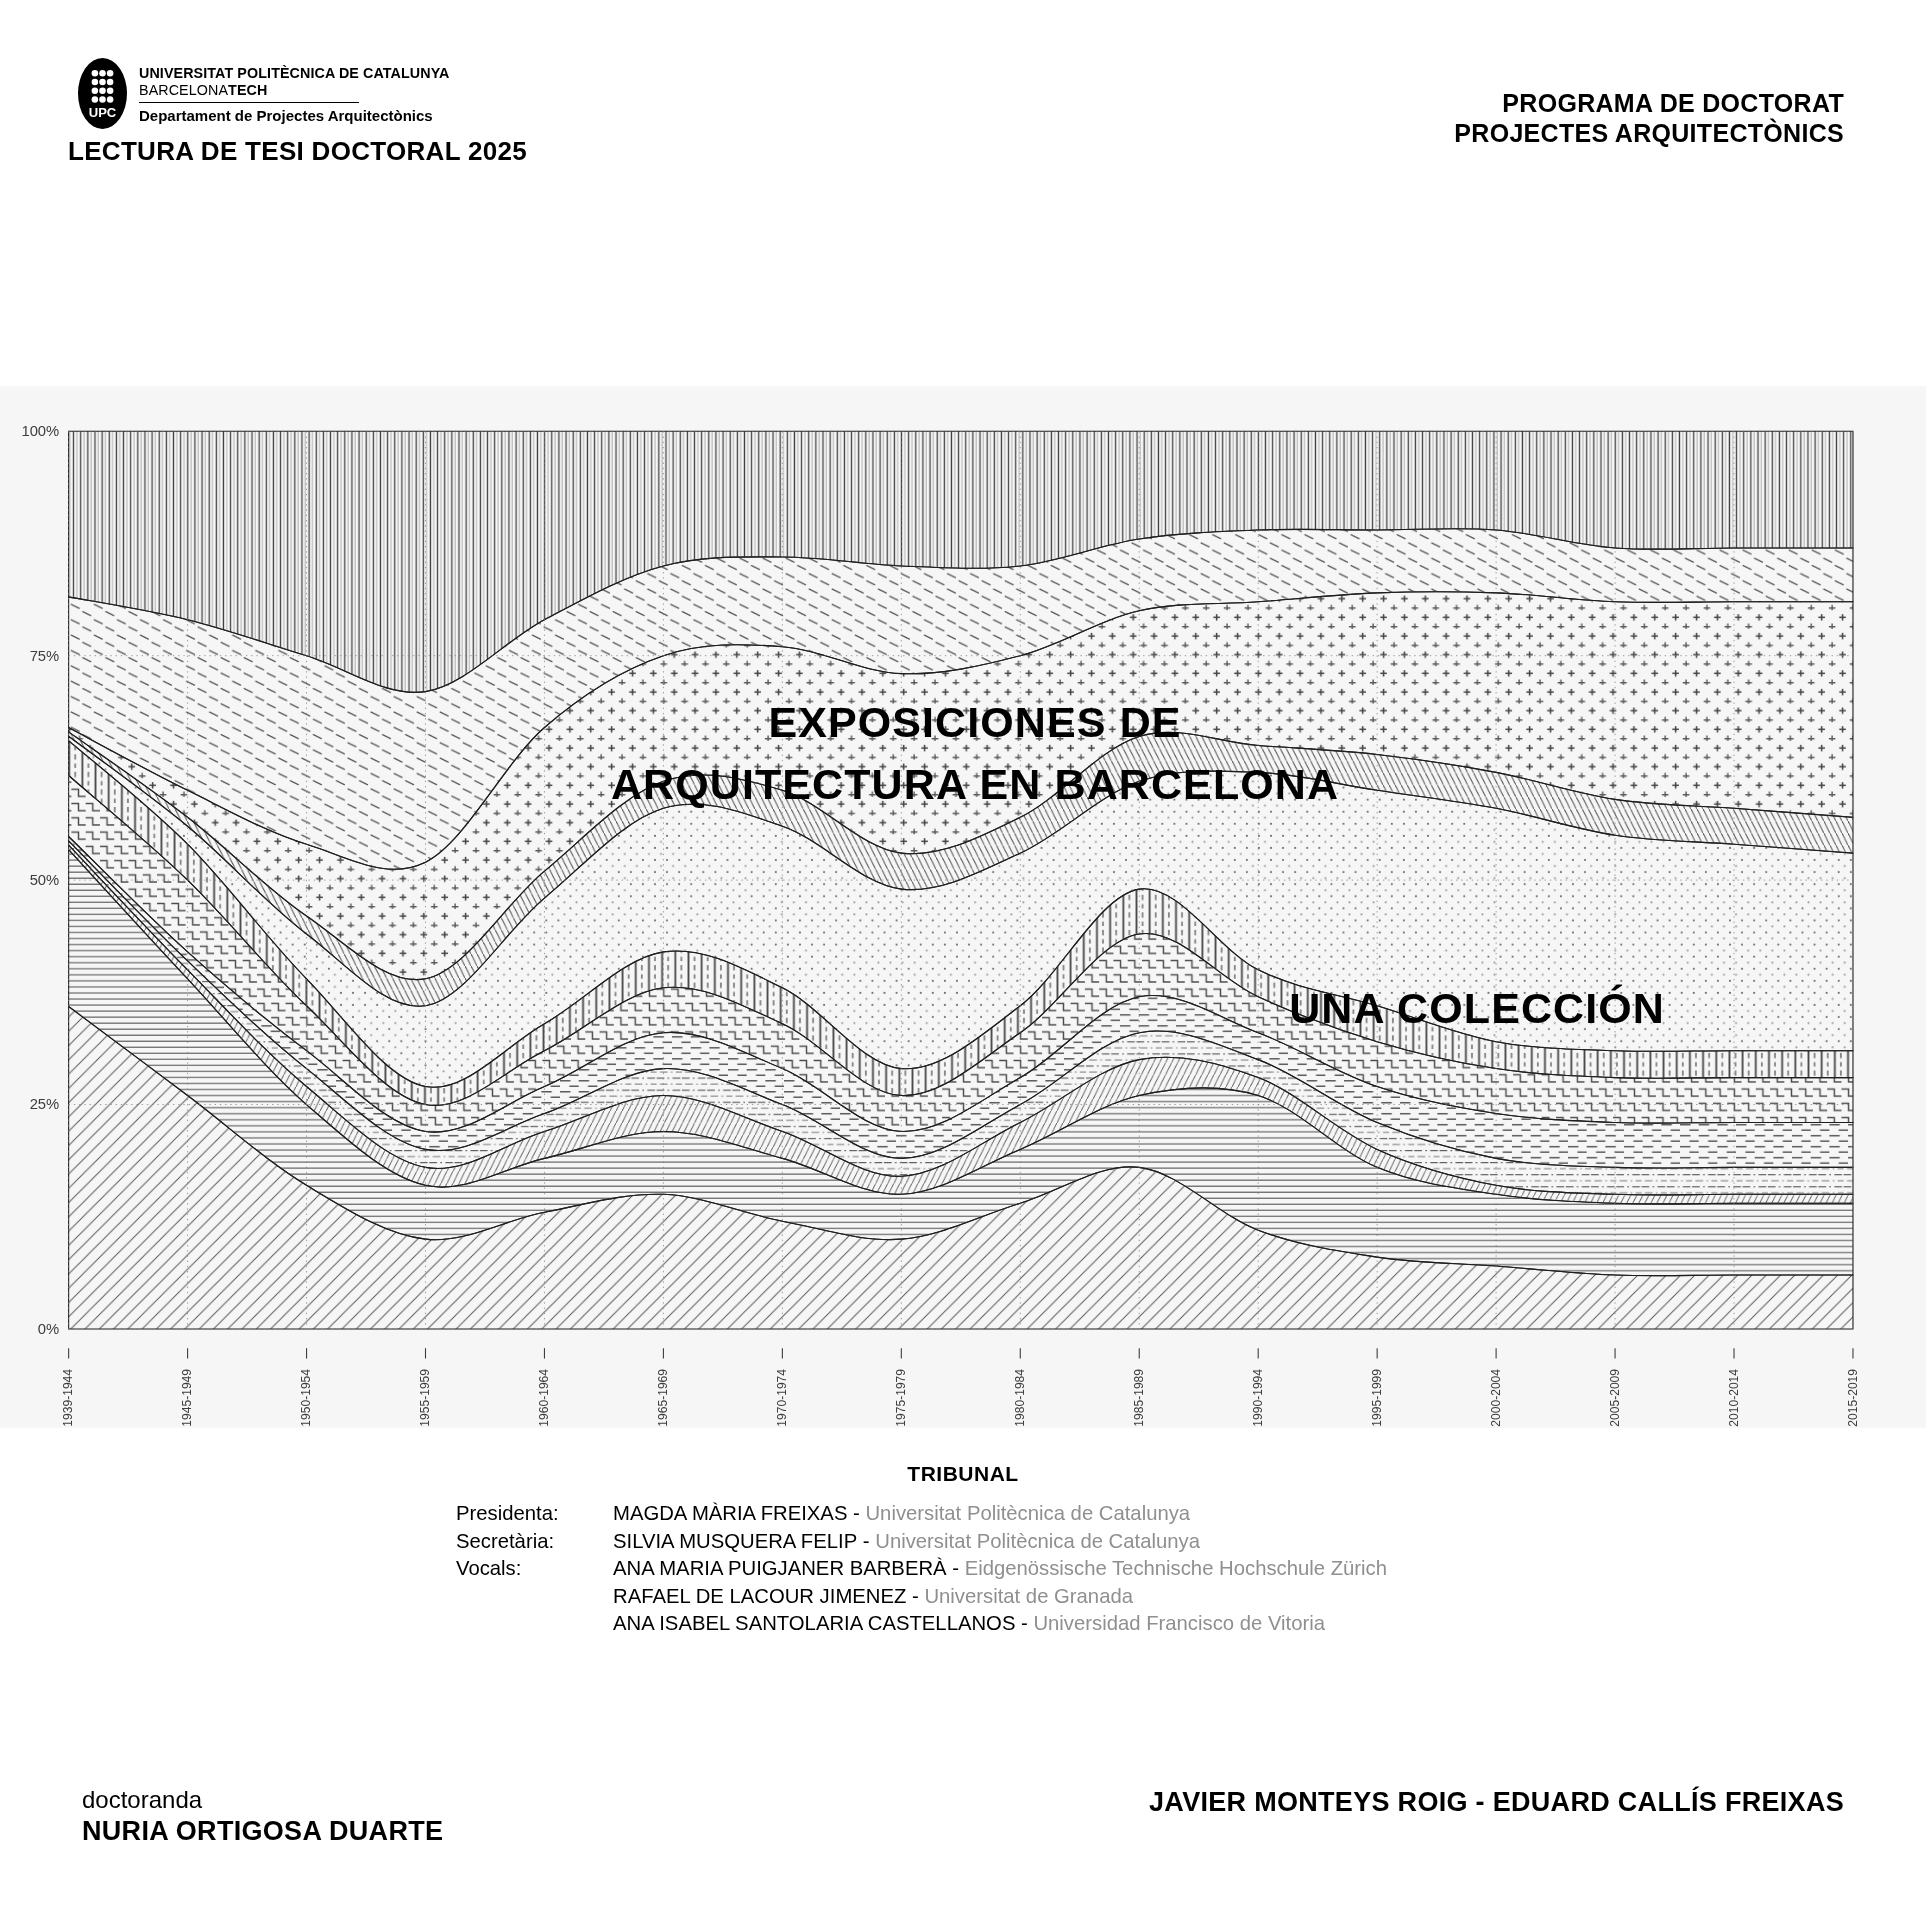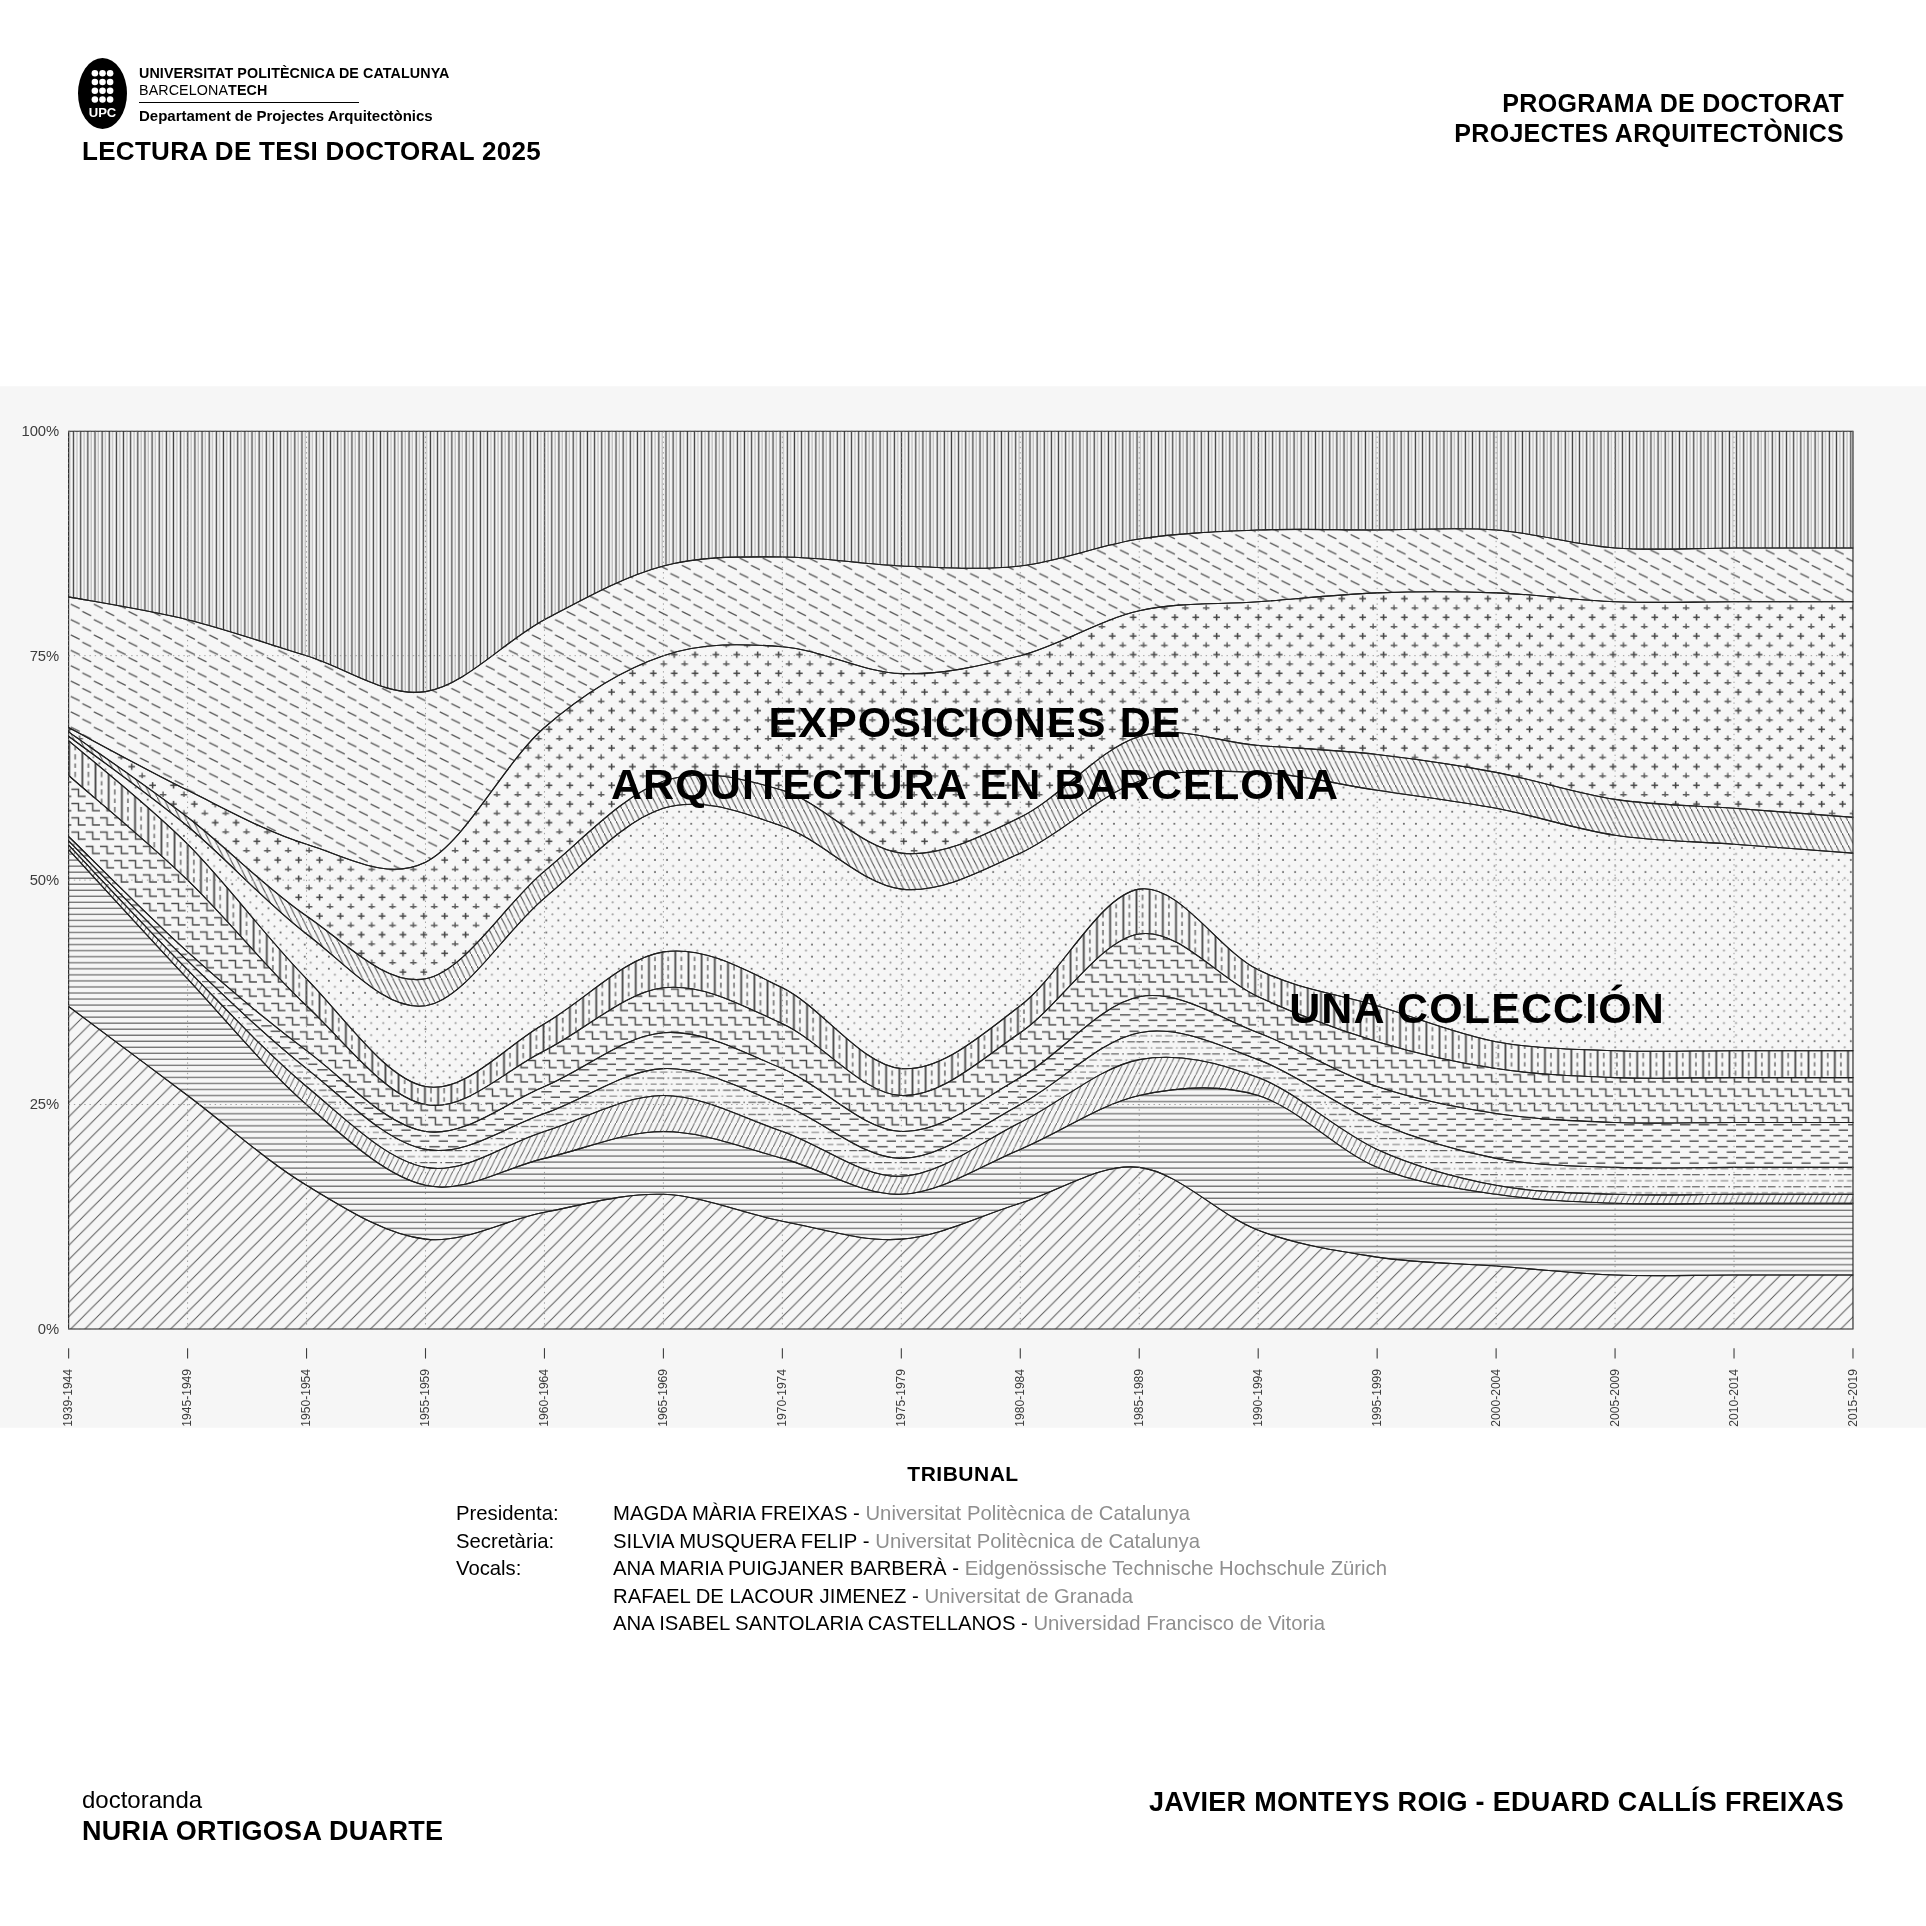--- a/index.html
+++ b/index.html
@@ -8,21 +8,21 @@
   .abs{position:absolute;}
 
   
   #logo-ellipse{left:78px;top:58px;width:49px;height:71px;}
   #logo-text{left:139px;top:65px;}
   .lt1{font-size:14.3px;font-weight:bold;letter-spacing:0.1px;line-height:17px;}
   .lt2{font-size:14.3px;line-height:16.5px;letter-spacing:0.1px;}
   .lt2 b{font-weight:bold;}
   .lrule{width:220px;height:0;border-top:1.6px solid #000;margin:3.3px 0 4.4px 0;}
   .ldep{font-size:15px;font-weight:bold;}
-  #event-title{left:82px;top:136px;font-size:26px;font-weight:bold;letter-spacing:0.3px;}
+  #event-title{left:68px;top:136px;font-size:26px;font-weight:bold;letter-spacing:0.3px;}
   #program-block{right:82px;top:88px;text-align:right;font-size:25px;font-weight:bold;line-height:30px;letter-spacing:0.3px;}
 
   
   #session-block{left:0;top:314px;width:1926px;text-align:center;font-size:22px;line-height:26px;color:#1c1c1c;}
   #session-datetime .gap{display:inline-block;width:26px;}
 
   
   #chart-strip{left:0;top:386px;width:1926px;height:1042px;}
   #chart-svg{display:block;}
 

